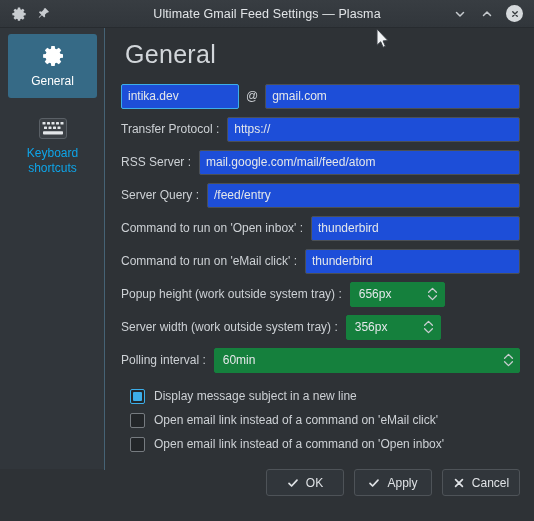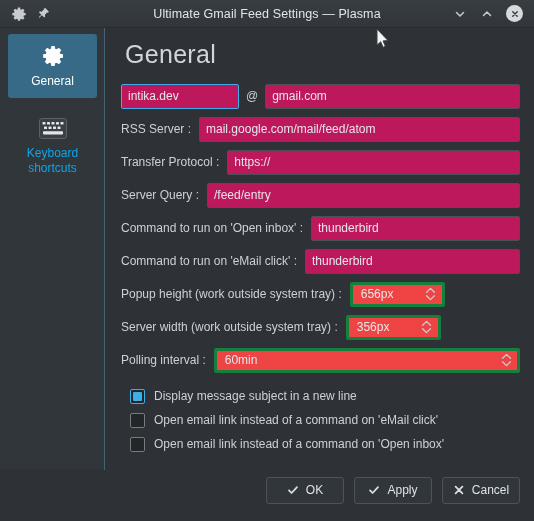--- a/index.html
+++ b/index.html
@@ -172,21 +172,21 @@
     color: #cdd1d5;
     white-space: nowrap;
     padding-right: 8px;
     text-align: right;
   }
   .field {
     flex: 1;
     min-width: 0;
     height: 25px;
     box-sizing: border-box;
-    background: #be185d;
+    background: #1d4ed8;
     border: 1px solid #4b5055;
     border-radius: 2px;
     color: #e4e7ea;
     font-family: "Liberation Sans", "DejaVu Sans", sans-serif;
     font-size: 12px;
     padding: 0 6px;
     outline: none;
   }
   .field.focused {
     border: 1px solid #3daee9;
@@ -196,22 +196,22 @@
     color: #cdd1d5;
     font-size: 12px;
   }
   .fixedw-118 { flex: 0 0 118px; }
 
   
   .spin {
     position: relative;
     height: 25px;
     box-sizing: border-box;
-    background: #ef4444;
-    border: 3px solid #15803d;
+    background: #15803d;
+    border: 1px solid #15803d;
     border-radius: 2px;
     display: flex;
     align-items: center;
   }
   .spin .val {
     flex: 1;
     padding-left: 8px;
     color: #e4e7ea;
     font-size: 12px;
   }
@@ -265,21 +265,21 @@
   .chk-lbl {
     font-size: 12px;
     color: #cdd1d5;
     white-space: nowrap;
   }
 
   
   .footer {
     flex: 0 0 52px;
     display: flex;
-    align-items: center;
+    align-items: flex-start;
     justify-content: flex-end;
     gap: 10px;
     padding: 0 14px 10px 0;
     box-sizing: border-box;
     background: #2e3236;
   }
   .btn {
     min-width: 78px;
     height: 27px;
     box-sizing: border-box;
@@ -396,27 +396,27 @@
 
       <div class="form">
 
         <div class="row">
           <input class="field focused fixedw-118" type="text" value="intika.dev" style="">
           <span class="at">@</span>
           <input class="field" type="text" value="gmail.com" style="">
         </div>
 
         <div class="row">
+          <span class="lbl">Transfer Protocol :</span>
+          <input class="field" type="text" value="https://" style="">
+        </div>
+
+        <div class="row">
           <span class="lbl">RSS Server :</span>
           <input class="field" type="text" value="mail.google.com/mail/feed/atom" style="">
-        </div>
-
-        <div class="row">
-          <span class="lbl">Transfer Protocol :</span>
-          <input class="field" type="text" value="https://" style="">
         </div>
 
         <div class="row">
           <span class="lbl">Server Query :</span>
           <input class="field" type="text" value="/feed/entry" style="">
         </div>
 
         <div class="row">
           <span class="lbl">Command to run on 'Open inbox' :</span>
           <input class="field" type="text" value="thunderbird" style="">

